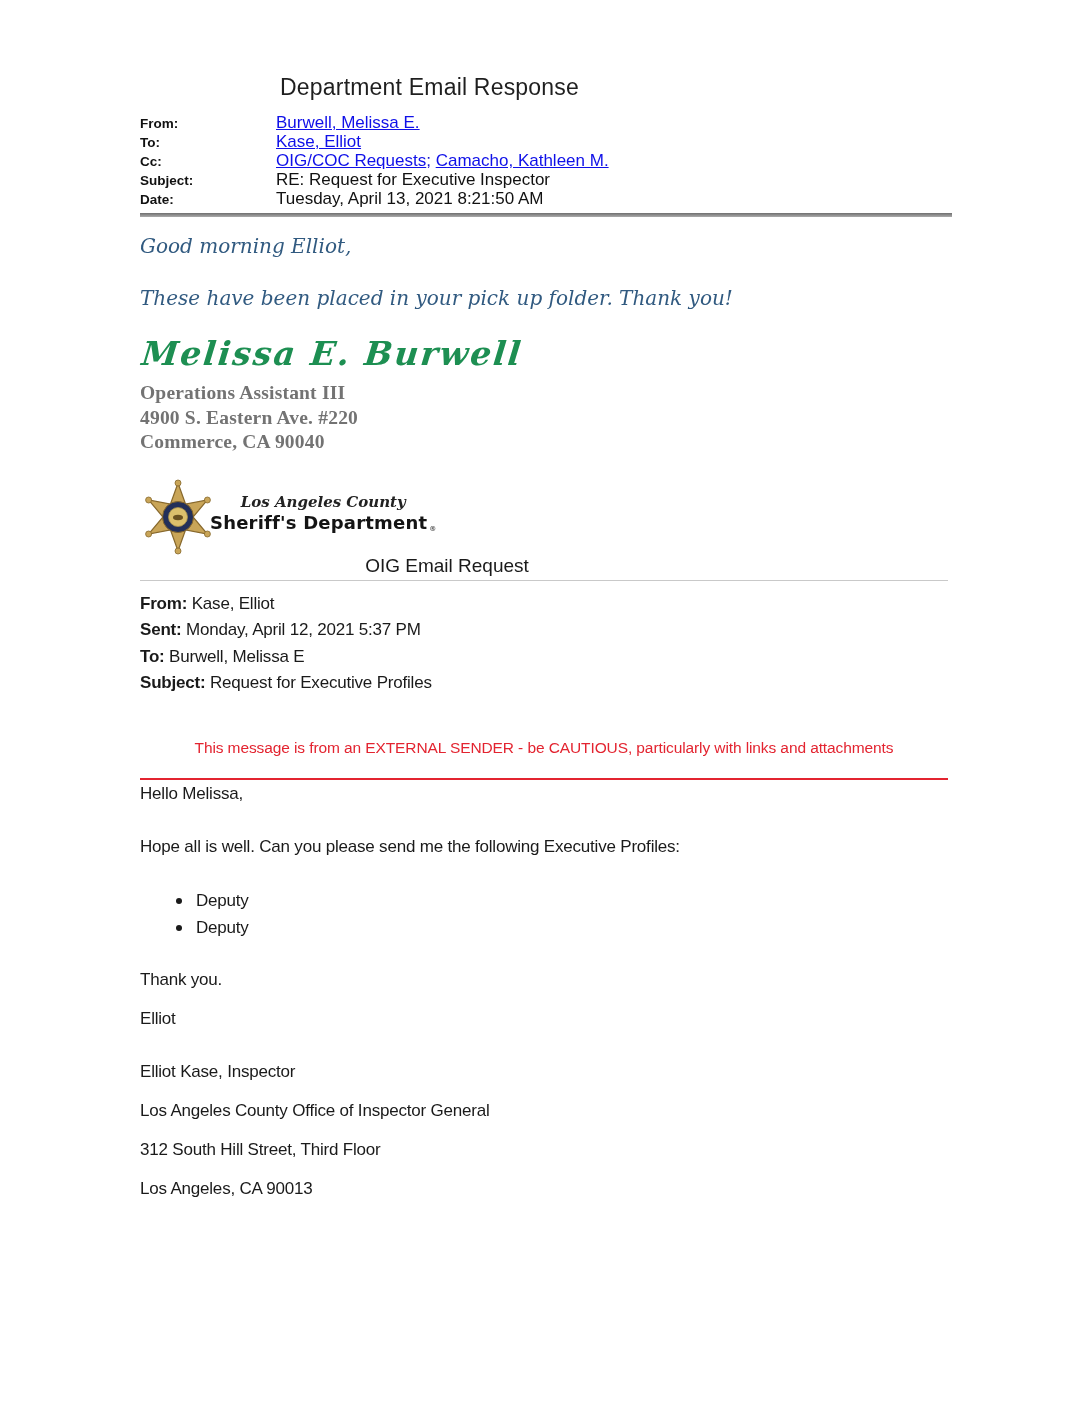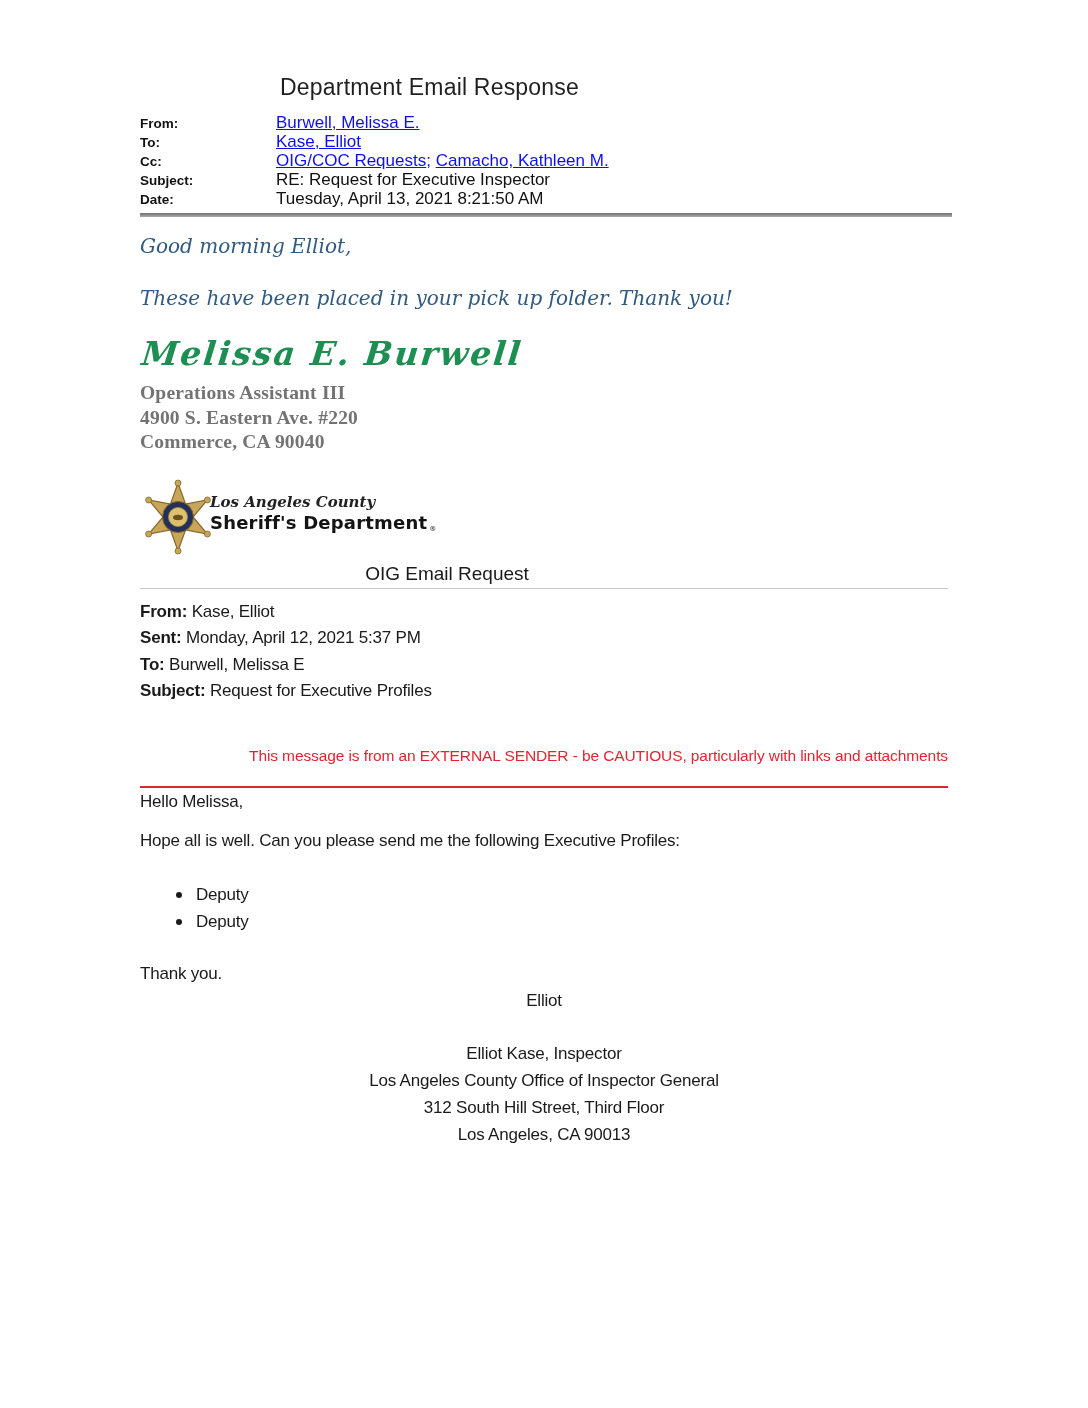--- a/index.html
+++ b/index.html
@@ -54,60 +54,60 @@
   .sig-block { margin-top: 8px; }
   .sig-line {
     font-family: "Liberation Serif", serif;
     font-weight: 700; font-size: 19.5px; line-height: 24.5px;
     color: #737373; letter-spacing: 0.2px;
   }
 
   
   .logo { margin-top: 24px; display: flex; align-items: center; height: 76px; width: max-content; }
   .logo-star { width: 76px; height: 76px; flex: 0 0 auto; }
-  .logo-text { margin-left: -6px; margin-top: -8px; }
+  .logo-text { margin-left: -6px; margin-top: -8px; text-align: center; }
   .logo-county {
     font-family: "DejaVu Serif", serif; font-style: italic; font-weight: 700;
     font-size: 15px; color: #222;
   }
   .logo-dept {
     font-family: "DejaVu Sans", sans-serif; font-weight: 700;
     font-size: 18px; color: #141414; letter-spacing: 0.2px; margin-top: 1px;
   }
   .logo-reg { font-size: 7px; color: #555; margin-left: 2px; vertical-align: bottom; }
 
   
-  .quoted-title-wrap { width: 808px; border-bottom: 1px solid #c9c9c9; padding-bottom: 3px; margin-top: 8px; }
+  .quoted-title-wrap { width: 808px; border-bottom: 1px solid #c9c9c9; padding-bottom: 3px; margin-top: 0px; }
   .quoted-title {
     width: 614px; text-align: center;
     font-size: 19px; font-weight: 400; color: #1a1a1a;
   }
   .q-hdr { margin-top: 10px; }
   .q-row { font-size: 17px; line-height: 26.5px; color: #1a1a1a; letter-spacing: -0.2px; }
   .q-row b { font-weight: 700; }
 
   .warning {
-    margin-top: 42px; width: 808px; text-align: right;
+    margin-top: 42px; width: 808px; text-align: center;
     font-size: 15.5px; color: #e32430; letter-spacing: -0.1px;
   }
   .red-rule { margin-top: 21px; width: 808px; height: 2px; background: #e32430; border: 0; }
 
   
   .q-body { font-size: 17px; color: #1a1a1a; letter-spacing: -0.2px; line-height: 27px; }
   .q-p1 { }
-  .q-p  { margin-top: 12px; }
+  .q-p  { margin-top: 26px; }
   .q-list { margin-top: 27px; list-style: none; }
   .q-list li { padding-left: 56px; position: relative; line-height: 27px; }
   .q-list li::before {
     content: ""; position: absolute; left: 36px; top: 11px;
     width: 6px; height: 6px; border-radius: 50%; background: #1a1a1a;
   }
   .q-close { margin-top: 25px; }
   .q-sig { margin-top: 26px; }
-  .nogap { margin-top: 0; text-align: center; }
+  .nogap { margin-top: 12px; }
 </style>
 </head>
 <body>
 
 <div class="doc">
 
   <h1 class="resp-title">Department Email Response</h1>
 
   <div class="hdr-table">
     <div class="hdr-row">

